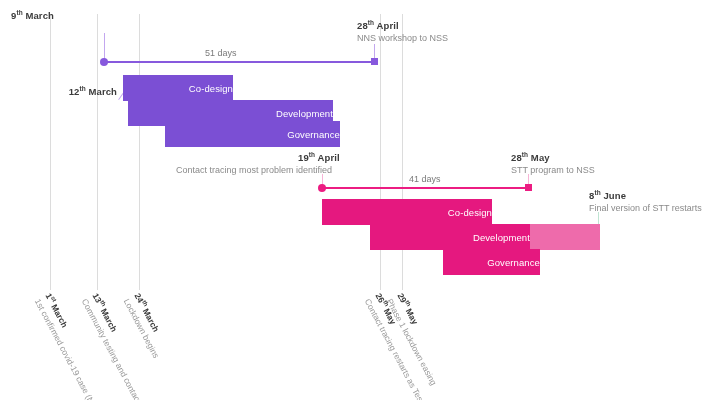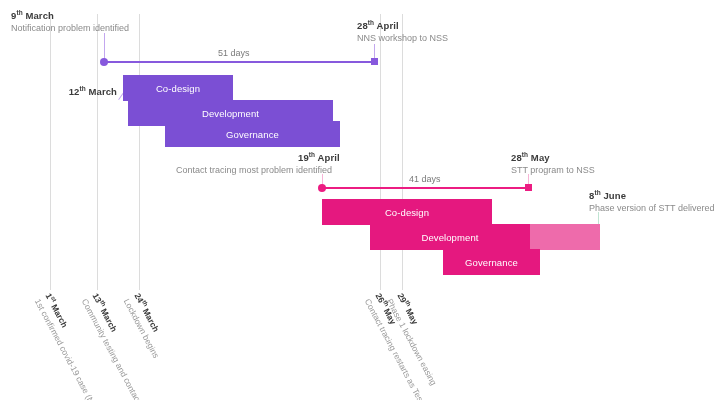--- a/index.html
+++ b/index.html
@@ -97,21 +97,21 @@
     padding: 0 5px;
     white-space: nowrap;
   }
 
   
   .bar {
     position: absolute;
     height: 26px;
     display: flex;
     align-items: center;
-    justify-content: center;
+    justify-content: flex-end;
   }
   .bar.purple  { background: #7b4fd4; }
   .bar.pink    { background: #e5187f; }
   .bar.pinklt  { background: #ee6bab; }
   .bar-label {
     font-size: 9.5px;
     color: #ffffff;
     white-space: nowrap;
     letter-spacing: 0.1px;
   }
@@ -145,34 +145,33 @@
 <div id="stage">
 
   <div class="gridline" style="left:50px;"></div>
   <div class="gridline" style="left:97px;"></div>
   <div class="gridline" style="left:139px;"></div>
   <div class="gridline" style="left:380px;"></div>
   <div class="gridline" style="left:402px;"></div>
 
   <div class="callout" style="left:11px; top:9px;">
     <div class="c-date"><span>9</span><sup>th</sup><span> March</span></div>
-    <div class="c-desc">Notification problem identified</div>
   </div>
   <div class="stem purple" style="left:104px; top:33px; height:26px;"></div>
 
   <div class="callout" style="left:357px; top:19px;">
     <div class="c-date"><span>28</span><sup>th</sup><span> April</span></div>
     <div class="c-desc">NNS workshop to NSS</div>
   </div>
   <div class="stem purple" style="left:374px; top:44px; height:16px;"></div>
 
   <div class="rail purple" style="left:104px; top:61px; width:272px;"></div>
   <div class="dot purple" style="left:100px; top:58px;"></div>
   <div class="sq purple" style="left:371px; top:58px;"></div>
-  <div class="rail-label" style="left:213px; top:48px;">51 days</div>
+  <div class="rail-label" style="left:200px; top:48px;">51 days</div>
 
   <div class="callout right-align" style="left:4px; top:85px; width:113px;">
     <div class="c-date"><span>12</span><sup>th</sup><span> March</span></div>
   </div>
   <div class="stem purple diag" style="left:119px; top:100px; height:25px; transform:rotate(215deg);"></div>
 
   <div class="bar purple" style="left:123px; top:75px;  width:110px;">
     <span class="bar-label">Co-design</span>
   </div>
   <div class="bar purple" style="left:128px; top:100px; width:205px;">
@@ -194,21 +193,21 @@
   </div>
   <div class="stem pink" style="left:528px; top:174px; height:12px;"></div>
 
   <div class="rail pink" style="left:322px; top:187px; width:208px;"></div>
   <div class="dot pink" style="left:318px; top:184px;"></div>
   <div class="sq pink" style="left:525px; top:184px;"></div>
   <div class="rail-label" style="left:404px; top:174px;">41 days</div>
 
   <div class="callout" style="left:589px; top:189px;">
     <div class="c-date"><span>8</span><sup>th</sup><span> June</span></div>
-    <div class="c-desc">Phase version of STT delivered</div>
+    <div class="c-desc">Final version of STT restarts</div>
   </div>
   <div class="stem green" style="left:598px; top:212px; height:13px;"></div>
 
   <div class="bar pink" style="left:322px; top:199px; width:170px;">
     <span class="bar-label">Co-design</span>
   </div>
   <div class="bar pinklt" style="left:530px; top:224px; width:70px;"></div>
   <div class="bar pink" style="left:370px; top:224px; width:160px;">
     <span class="bar-label">Development</span>
   </div>

